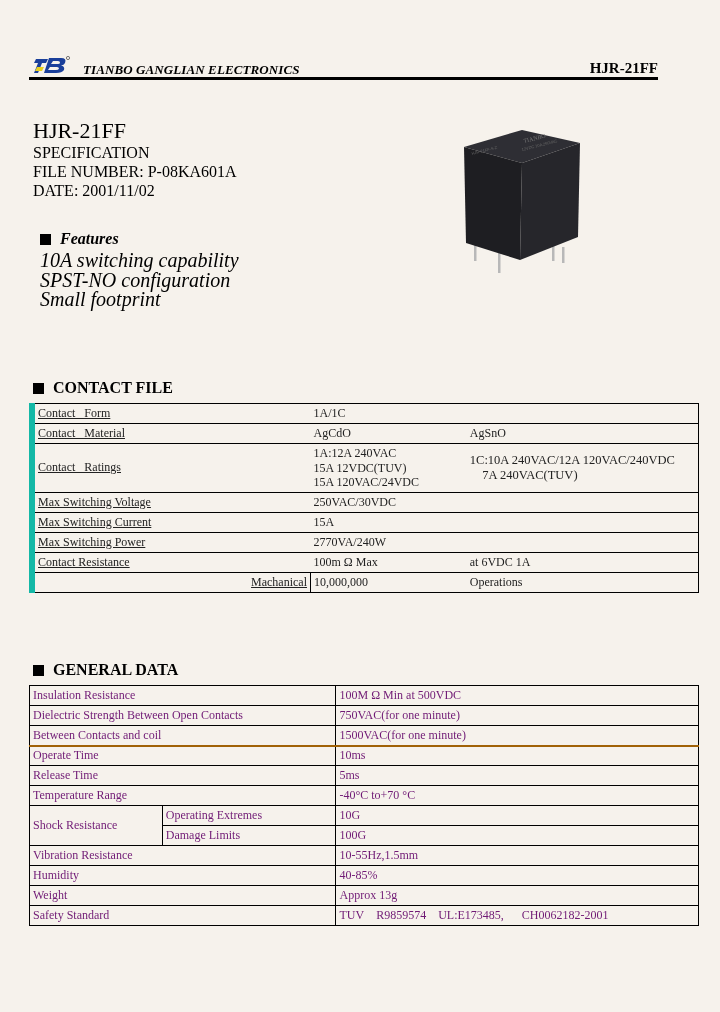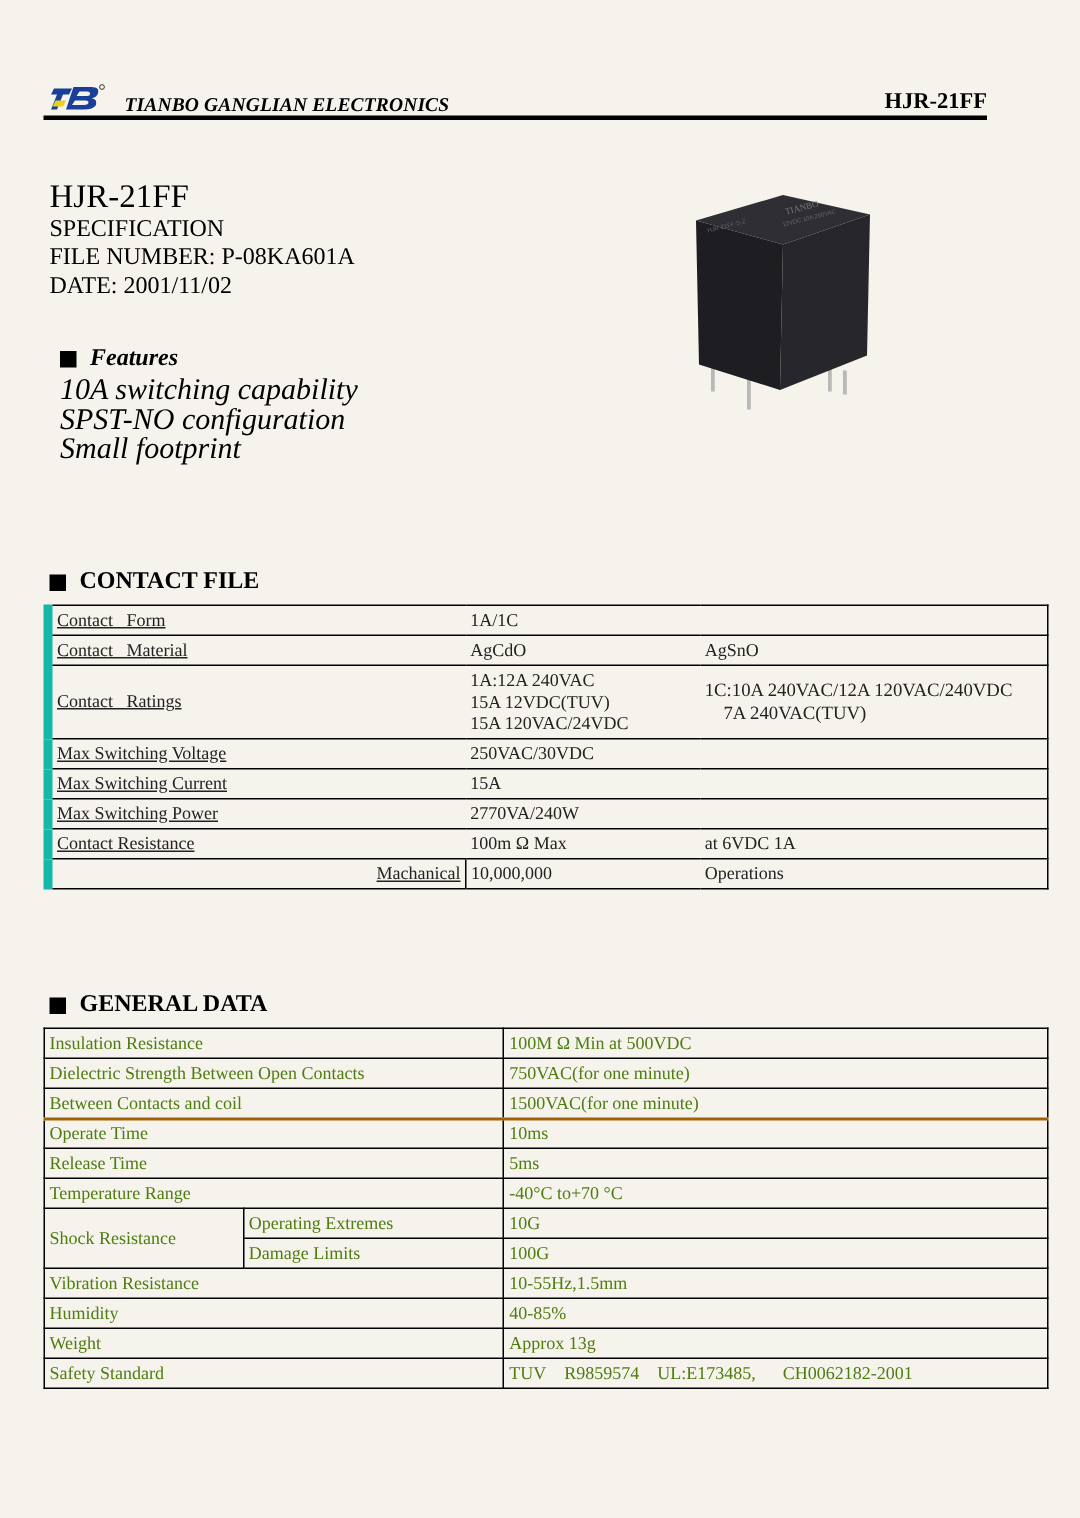--- a/index.html
+++ b/index.html
@@ -38,21 +38,21 @@
     .contact-title { position: absolute; left: 33px; top: 379px; }
     .general-title { position: absolute; left: 33px; top: 661px; }
     table { border-collapse: collapse; position: absolute; font-size: 12px; }
     td { border: 1px solid #000; padding: 0 3px; height: 20px; vertical-align: middle; white-space: nowrap; }
     .contact-tbl { left: 29px; top: 403px; width: 670px; }
     .contact-tbl td { border-left: none; border-right: none; color: #222; }
     .contact-tbl td.first { border-left: 6px solid #14b8a6; text-decoration: underline; }
     .contact-tbl td.last { border-right: 1px solid #000; margin-left: 32px; }
     .contact-tbl .ratings { line-height: 14.5px; padding-top: 2px; padding-bottom: 2px; }
     .general-tbl { left: 29px; top: 685px; width: 670px; }
-    .general-tbl td { color: #4d7c0f; }
+    .general-tbl td { color: #701a75; }
     .center { text-align: right; }
     .vl { border-left: 1px solid #000 !important; }
     .thick-top td { border-top: 2px solid #a16207; }
   </style>
 </head>
 <body>
 
 <div class="header">
   <svg class="logo" viewBox="0 0 36 20">
     <polygon points="2,4 14,4 12,8 8,8 4,18 0,18 4,8 0,8" fill="#1a3f9a"></polygon>

